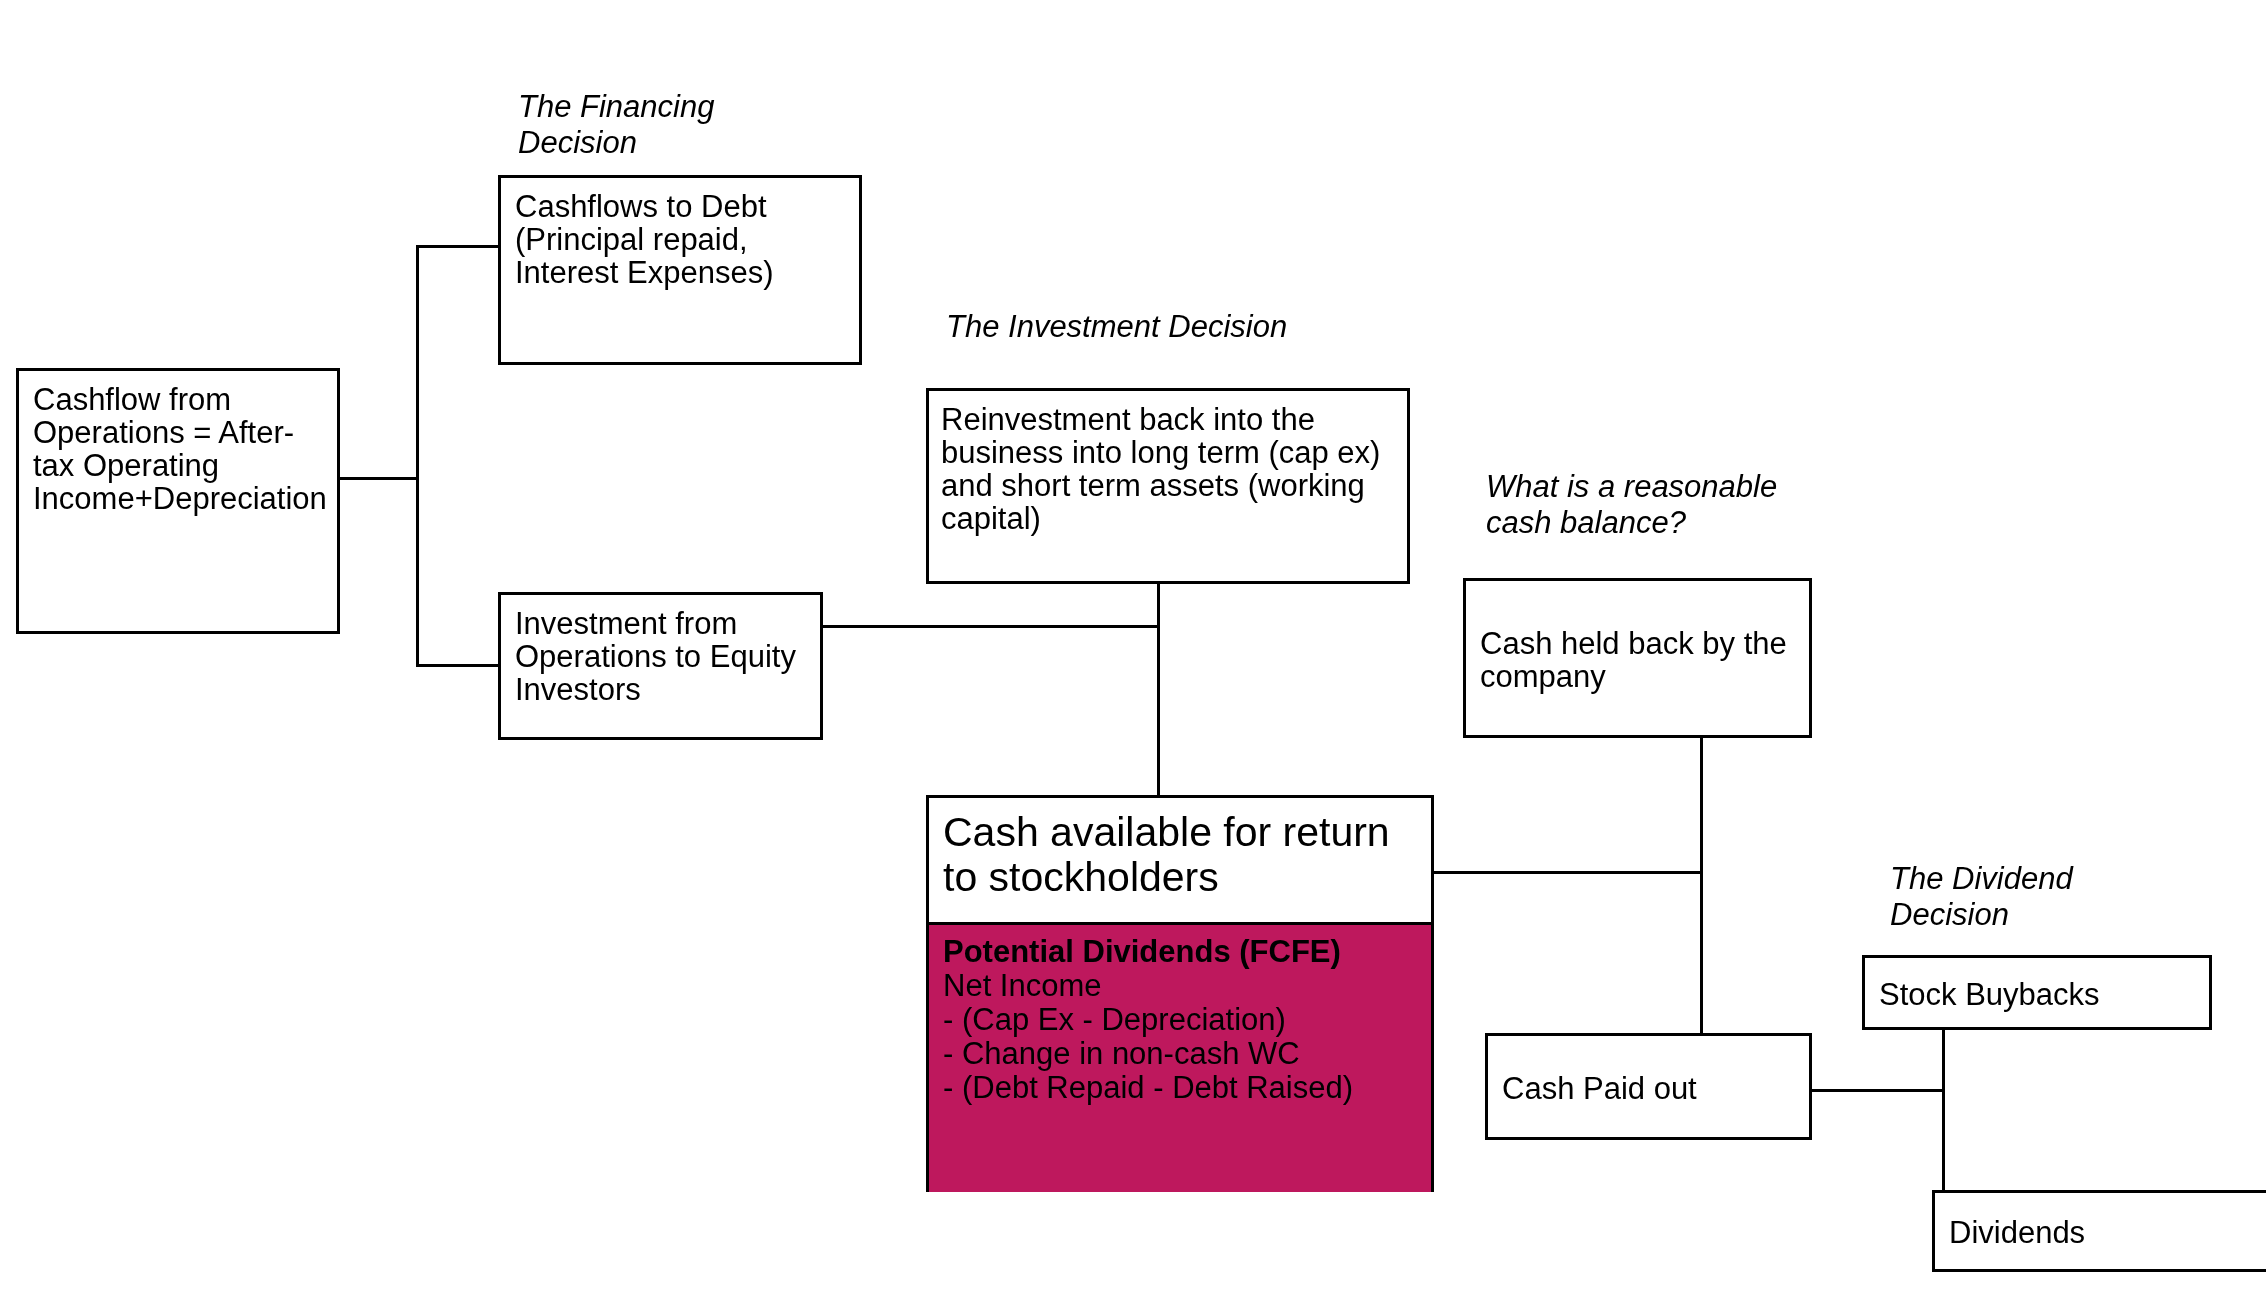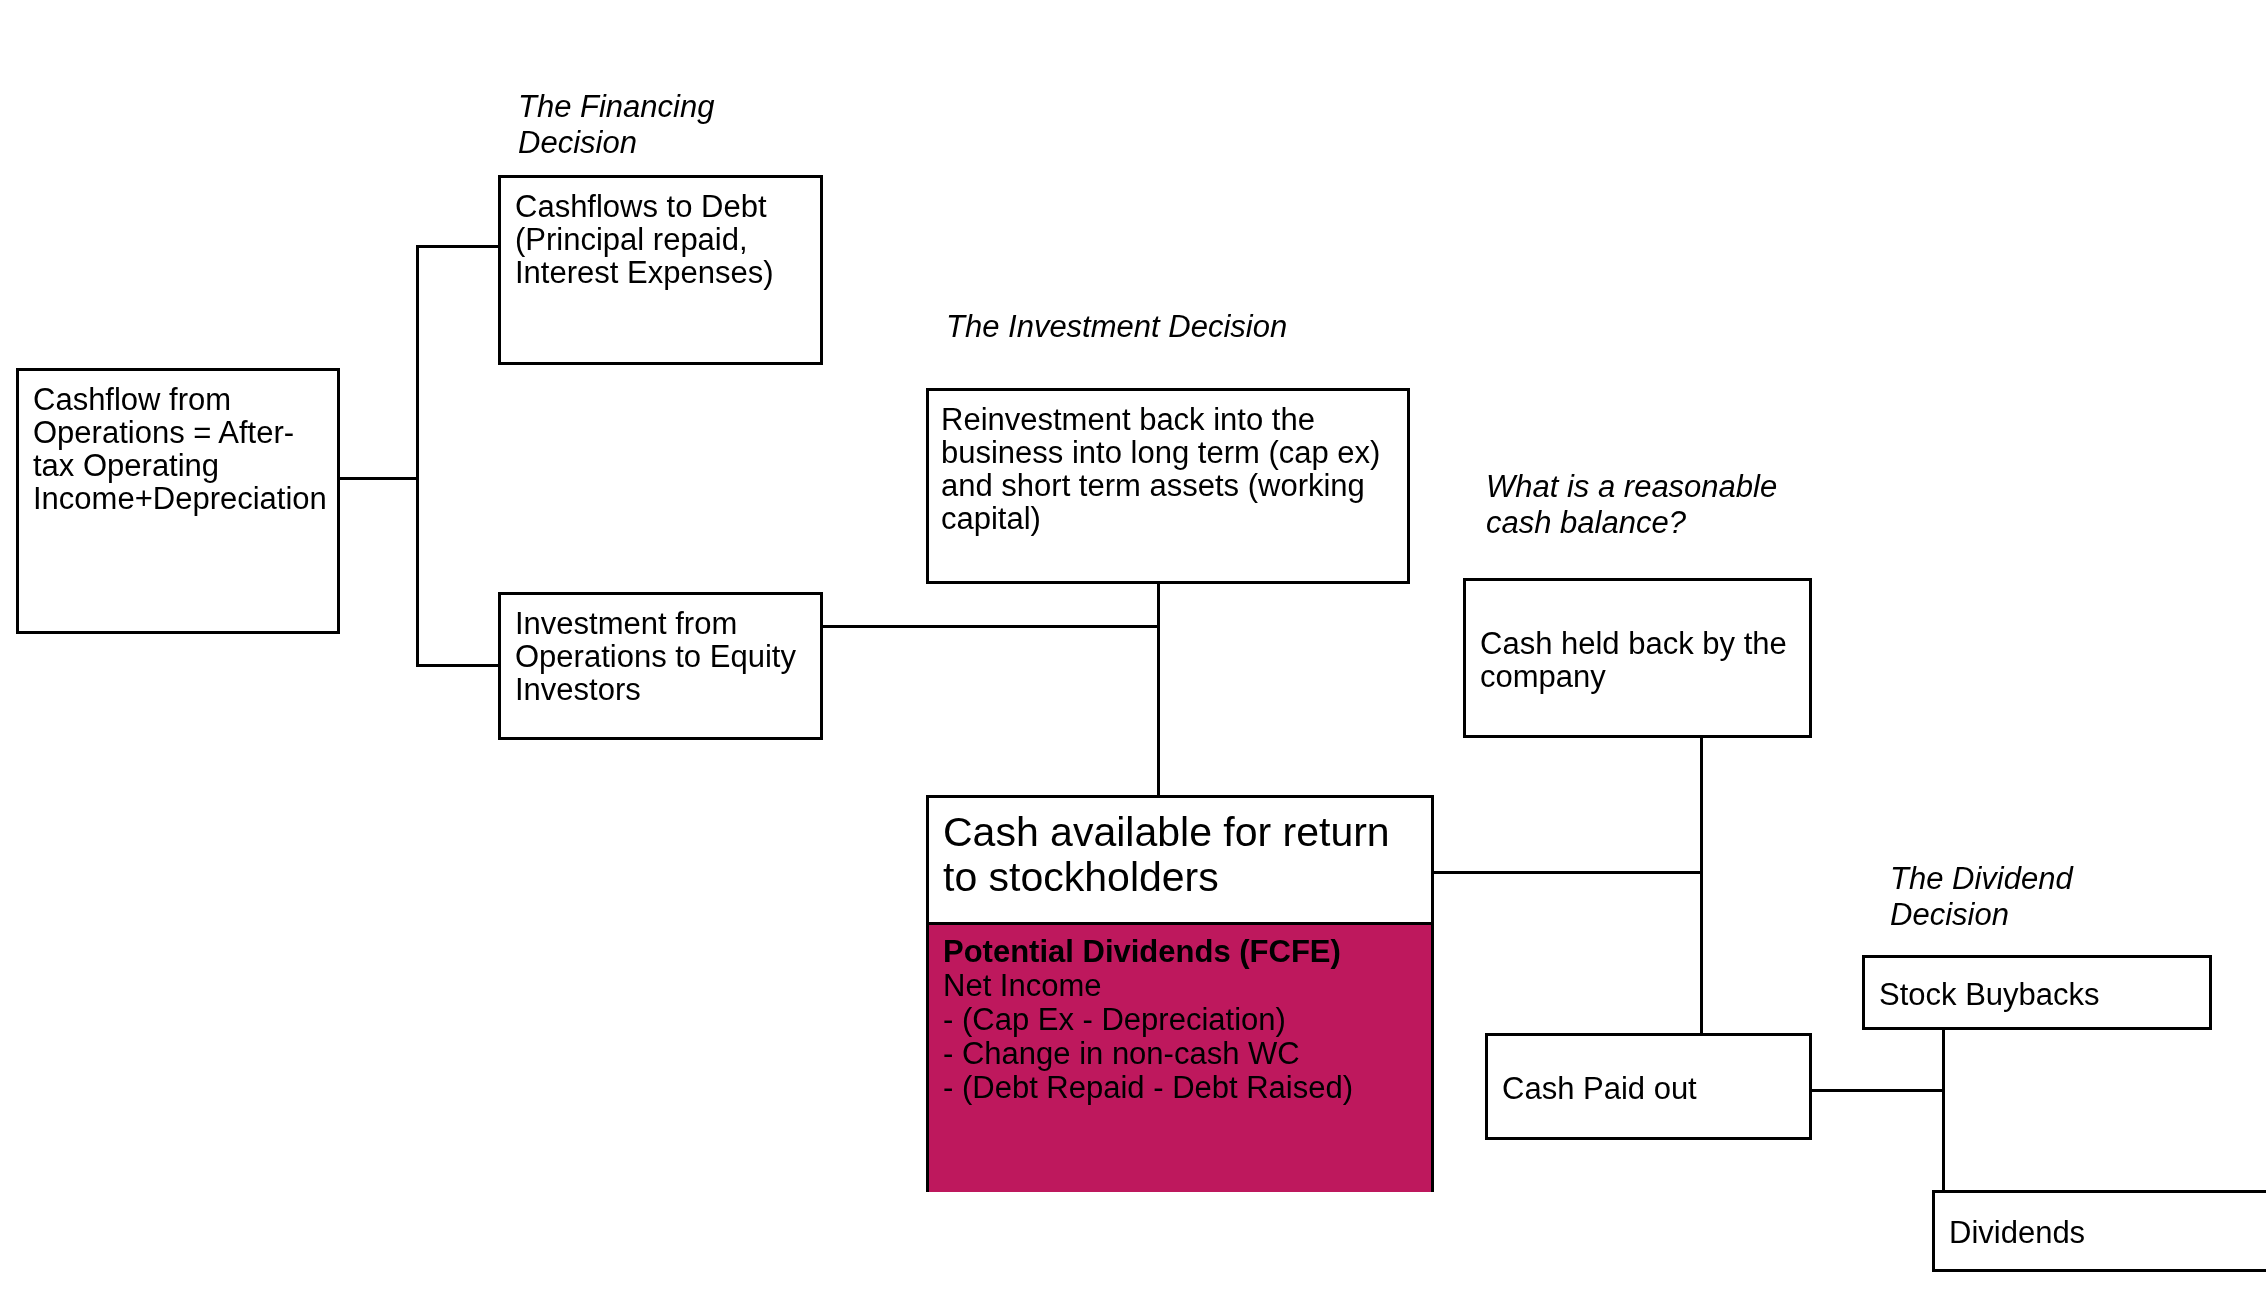--- a/index.html
+++ b/index.html
@@ -104,21 +104,21 @@
   <div class="line h" style="left:1434px; top:871px; width:269px;"></div>
   <div class="line v" style="left:1700px; top:738px; height:298px;"></div>
 
   <div class="line h" style="left:1812px; top:1089px; width:133px;"></div>
   <div class="line v" style="left:1942px; top:1030px; height:162px;"></div>
 
   <div class="node" style="left:16px; top:368px; width:324px; height:266px;">
     <span class="txt">Cashflow from Operations = After-tax Operating Income+Depreciation</span>
   </div>
 
-  <div class="node" style="left:498px; top:175px; width:325px; height:190px;">
+  <div class="node" style="left:498px; top:175px; width:364px; height:190px;">
     <span class="txt">Cashflows to Debt (Principal repaid, Interest Expenses)</span>
   </div>
 
   <div class="node" style="left:498px; top:592px; width:325px; height:148px;">
     <span class="txt">Investment from Operations to Equity Investors</span>
   </div>
 
   <div class="node" style="left:926px; top:388px; width:484px; height:196px;padding-left:12px;">
     <span class="txt">Reinvestment back into the business into long term (cap ex) and short term assets (working capital)</span>
   </div>

